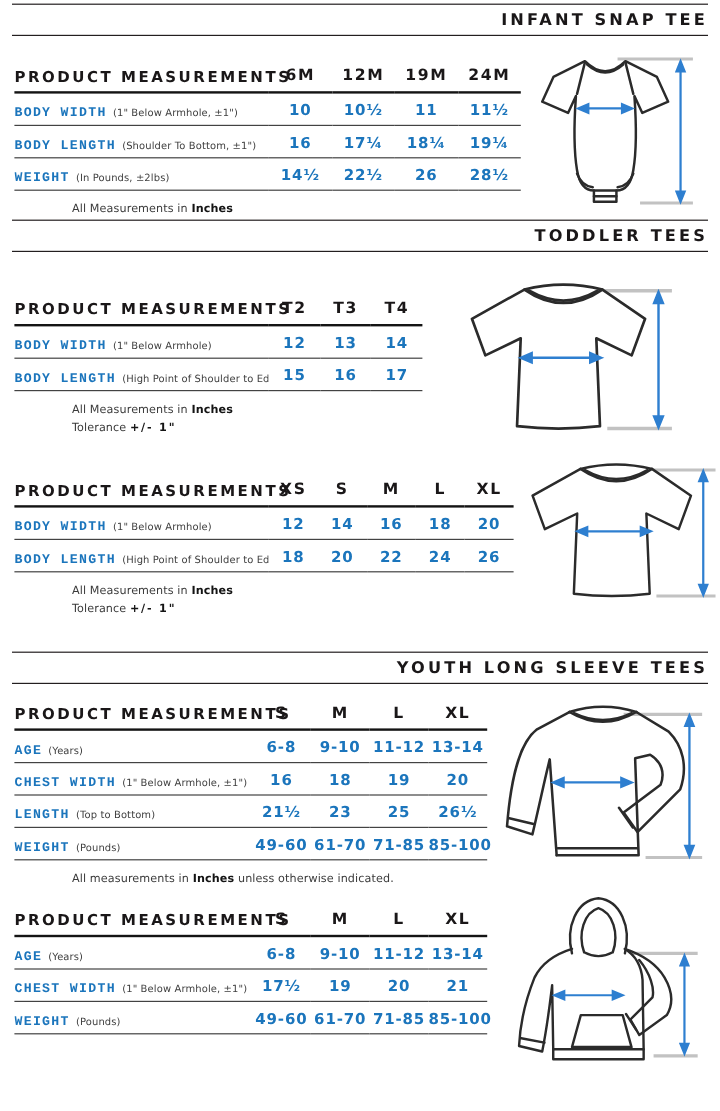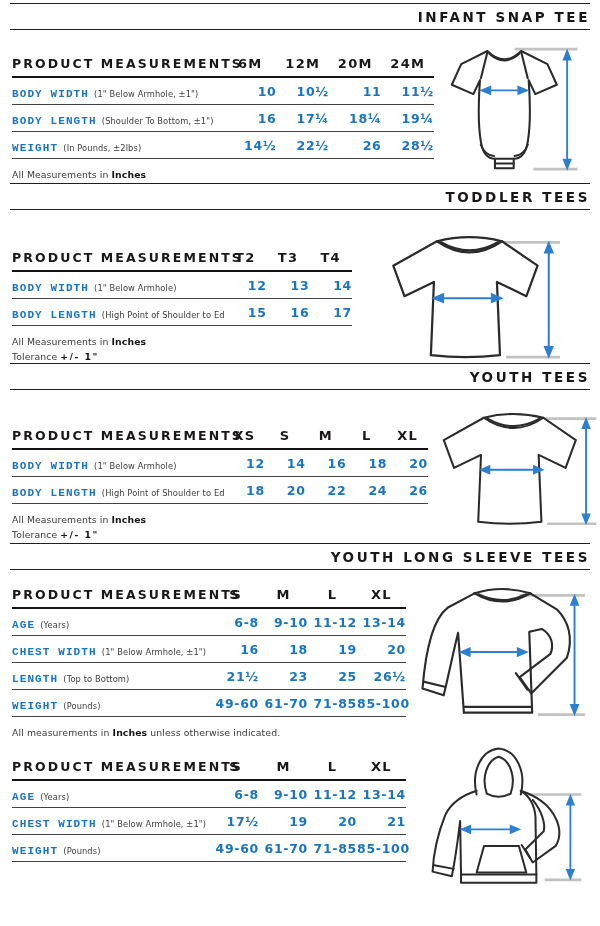--- a/index.html
+++ b/index.html
@@ -74,46 +74,46 @@
     font-size: 13px; font-weight: bold;
     letter-spacing: 1.3px; color: #1a1718;
   }
   tbody td { border-bottom: 1.3px solid #434343; padding: 4px 0 3px; }
   td.label-cell { white-space: nowrap; overflow: hidden; }
   .row-label {
     color: #1b75bc; font-weight: bold; font-size: 11px; letter-spacing: 1.1px; font-family: Liberation Mono, monospace;
   }
   .row-note { color: #3e3e3e; font-size: 8.3px; letter-spacing: 0.1px; }
   td.val {
-    text-align: right; color: #1b75bc; font-weight: bold;
+    text-align: center; color: #1b75bc; font-weight: bold;
     font-size: 12.5px; letter-spacing: 0.7px; white-space: nowrap;
   }
 
   .footnotes { margin-top: 10px; }
-  .fn { font-size: 9.3px; color: #3a3a3a; margin-bottom: 3.5px; letter-spacing: 0.1px; }
+  .fn { font-size: 9.3px; color: #3a3a3a; margin-bottom: 3.5px; letter-spacing: 0.1px; margin-left: 48px; }
   .fn b { color: #141414; }
   .fn-tolerance b { letter-spacing: 1.5px; }
 </style>
 </head>
 <body>
 
 <div id="sections-root">
   <section class="section sec-infant-snap-tee">
     <div class="titleband">
       <div class="title">INFANT SNAP TEE</div>
     </div>
     <div class="content">
       <div class="left">
         <table class="size-table">
           <thead>
               <tr class="head-row">
                 <th class="tbl-header measure-col">PRODUCT MEASUREMENTS</th>
                 <th class="size-head">6M</th>
                 <th class="size-head">12M</th>
-                <th class="size-head">20M</th>
+                <th class="size-head">19M</th>
                 <th class="size-head">24M</th>
               </tr>
             </thead>
           <tbody>
               <tr>
                 <td class="label-cell"><span class="row-label">BODY WIDTH</span> <span class="row-note">(1" Below Armhole, ±1")</span></td>
                 <td class="val">10</td>
                 <td class="val">10½</td>
                 <td class="val">11</td>
                 <td class="val">11½</td>
@@ -223,23 +223,20 @@
       <line x1="170" y1="26" x2="170" y2="125"></line>
       <polygon points="170,20 166.4,29 173.6,29"></polygon>
               <polygon points="170,131 166.4,122 173.6,122"></polygon>
     </g>
   </svg>
         </div>
     </div>
   </section>
 
   <section class="section sec-youth-tees">
-    <div class="titleband">
-      <div class="title">YOUTH TEES</div>
-    </div>
     <div class="content">
       <div class="left">
         <table class="size-table">
           <thead>
               <tr class="head-row">
                 <th class="tbl-header measure-col">PRODUCT MEASUREMENTS</th>
                 <th class="size-head">XS</th>
                 <th class="size-head">S</th>
                 <th class="size-head">M</th>
                 <th class="size-head">L</th>

